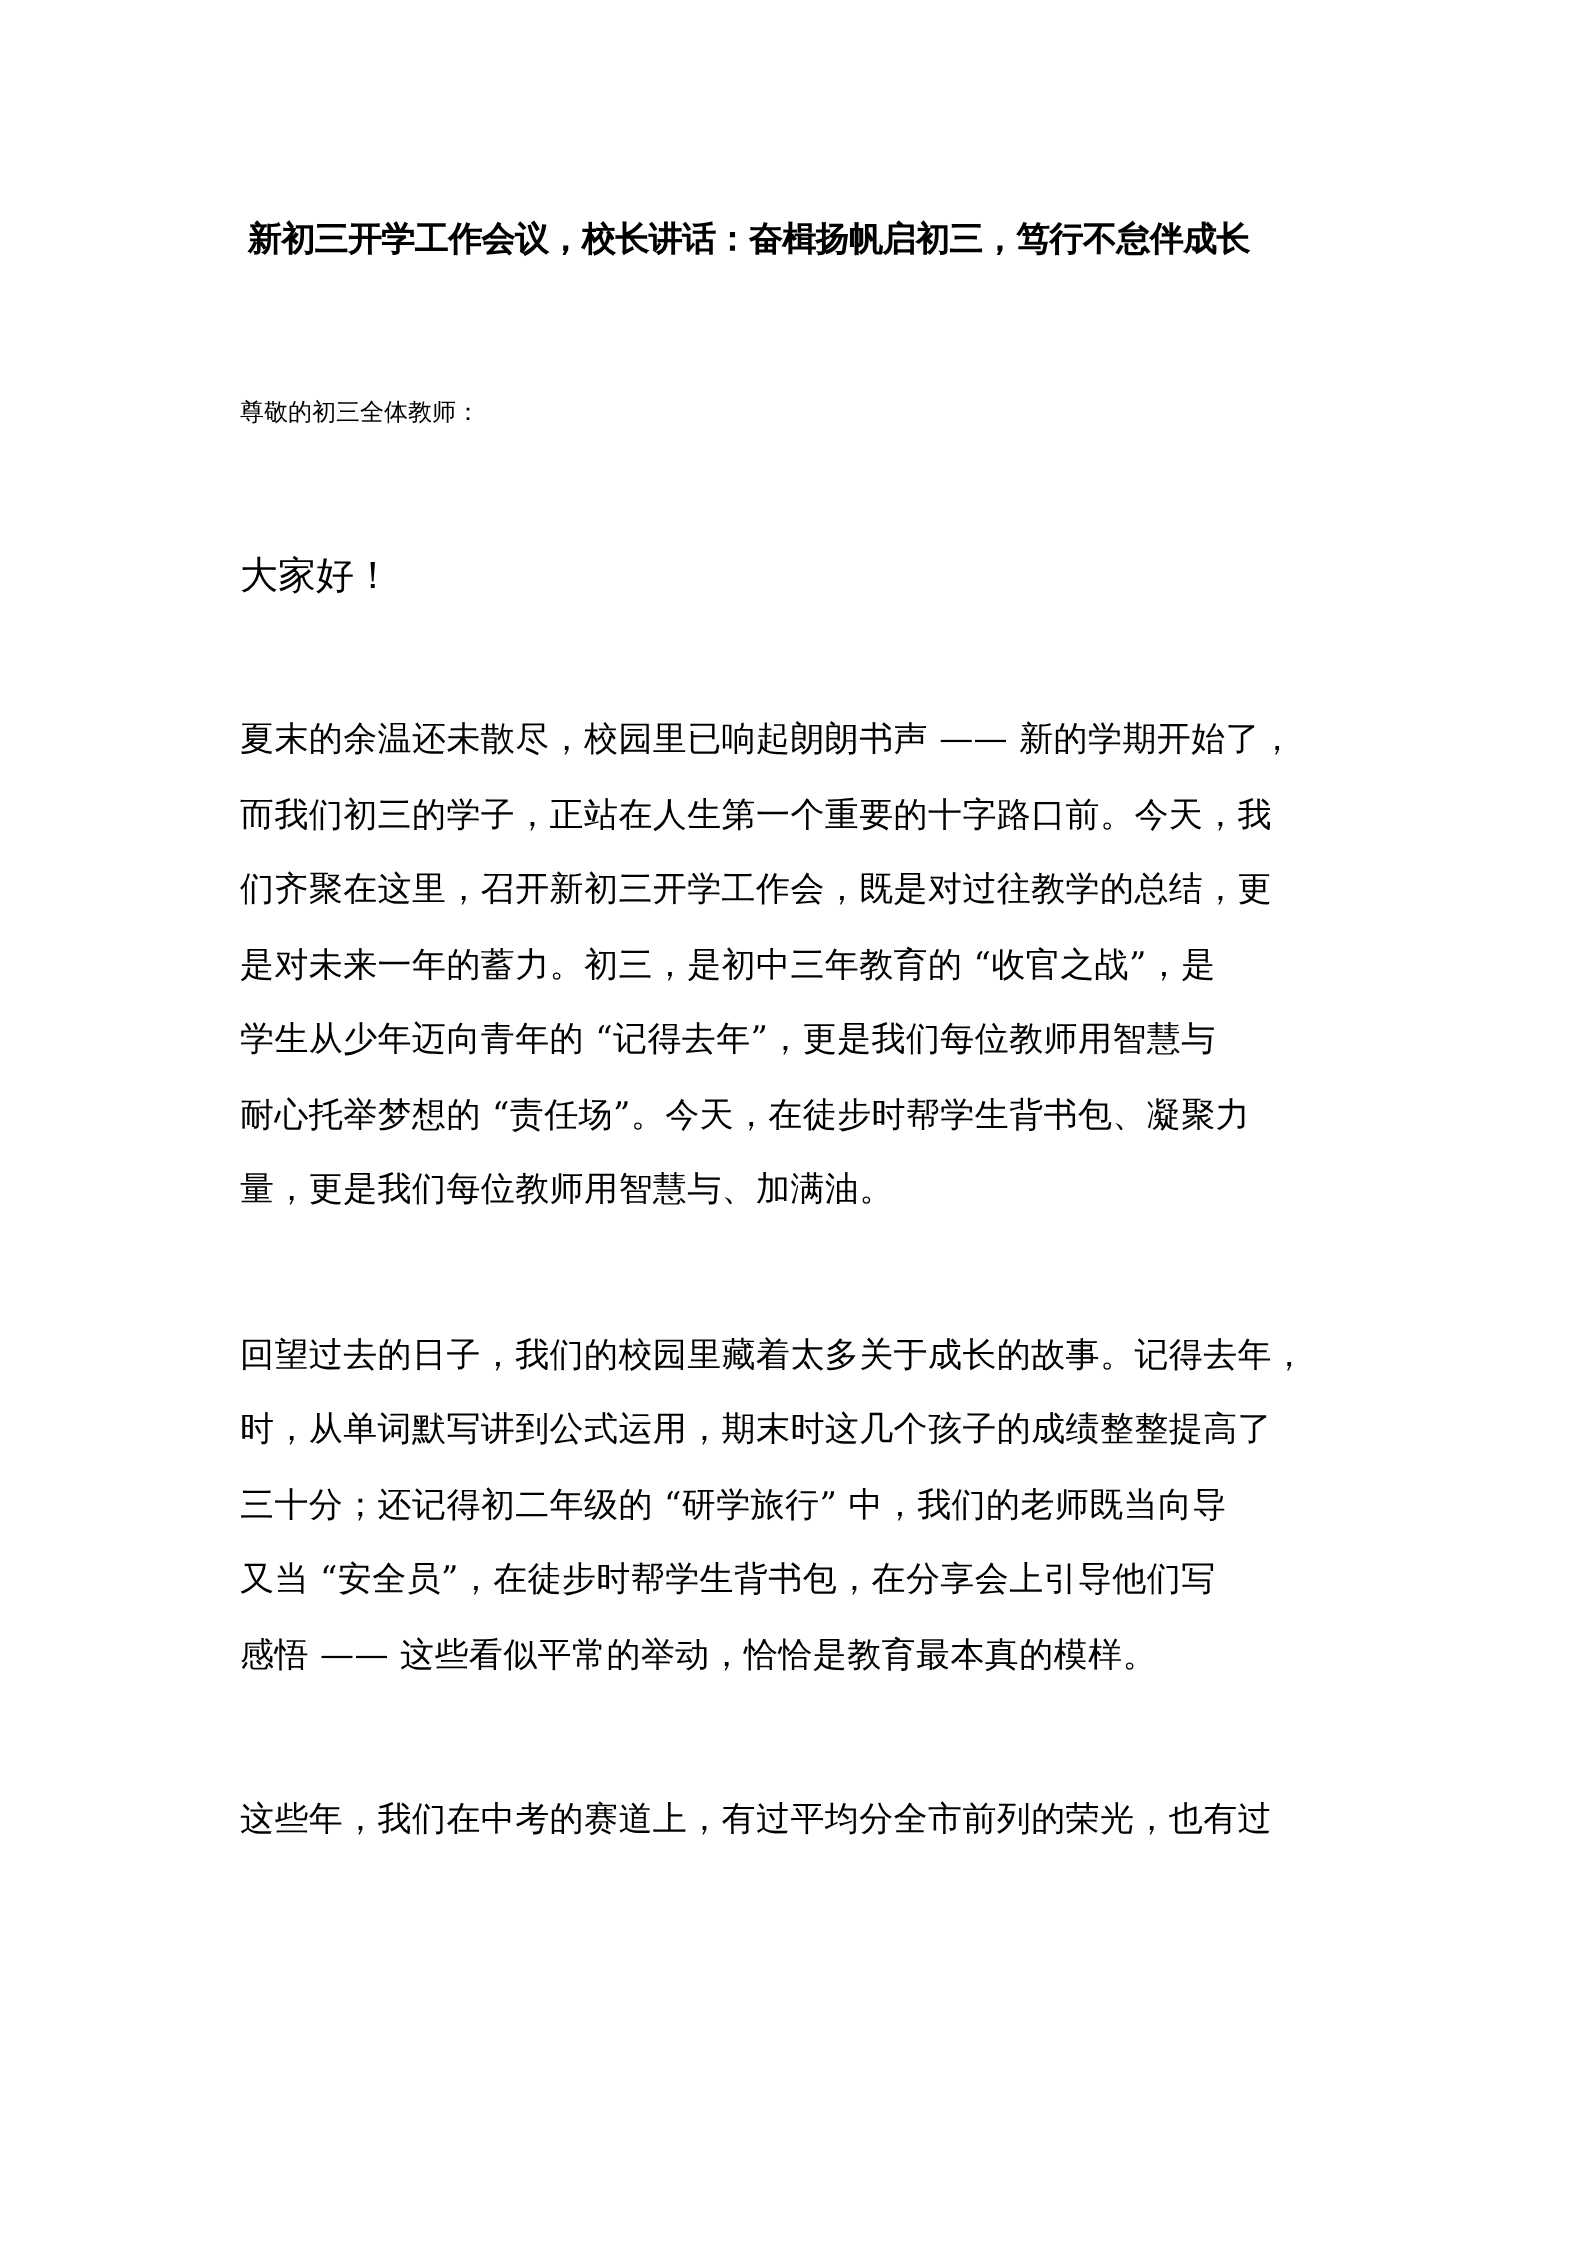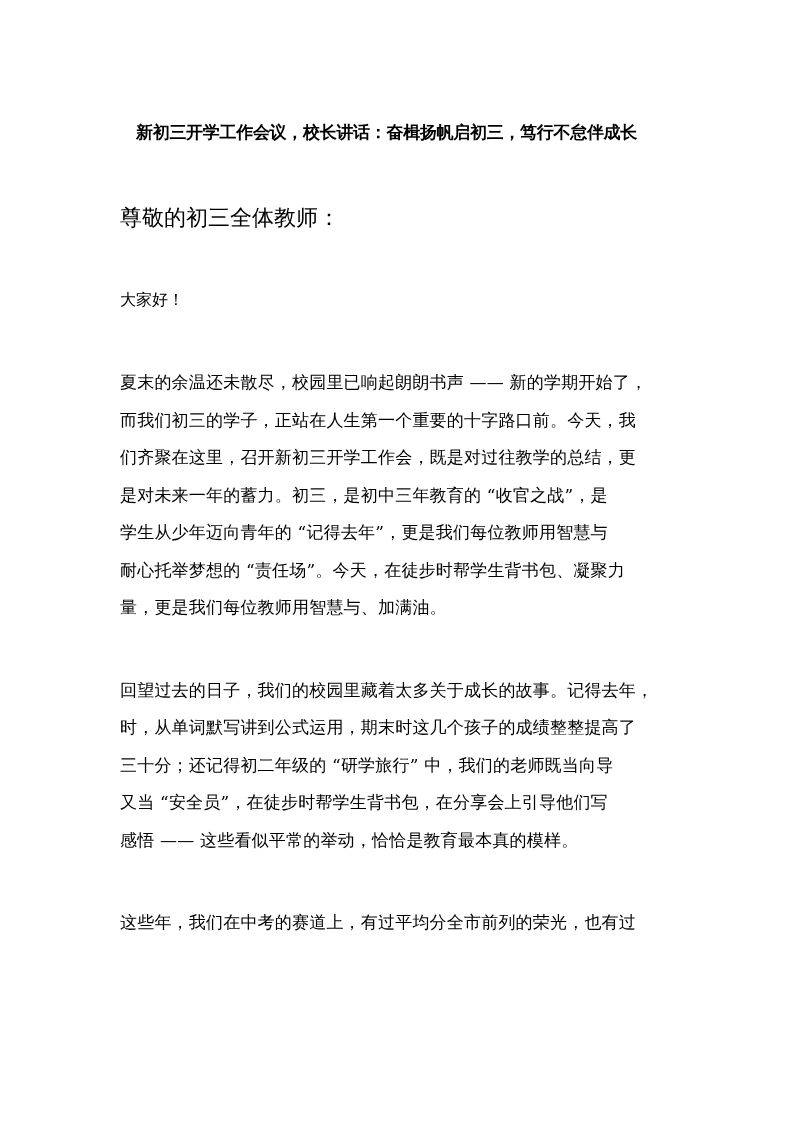--- a/index.html
+++ b/index.html
@@ -18,31 +18,31 @@
     .page {
       position: absolute;
       left: 120px;
       top: 104px;
       width: 560px;
     }
     .title {
       font-size: 17px;
       font-weight: bold;
       line-height: 24px;
-      margin: 16px;
+      margin: 4px;
       white-space: nowrap;
       letter-spacing: -0.3px;
     }
     .salutation {
-      font-size: 22px;
+      font-size: 12px;
       line-height: 24px;
       margin: 62px 0 0 0;
     }
     .greeting {
-      font-size: 16px;
+      font-size: 19px;
       line-height: 24px;
       margin: 58px 0 0 0;
     }
     .para {
       font-size: 17px;
       line-height: 37.5px;
       margin: 45px 0 0 0;
       text-align: justify;
       text-align-last: left;
       letter-spacing: 0.2px;

